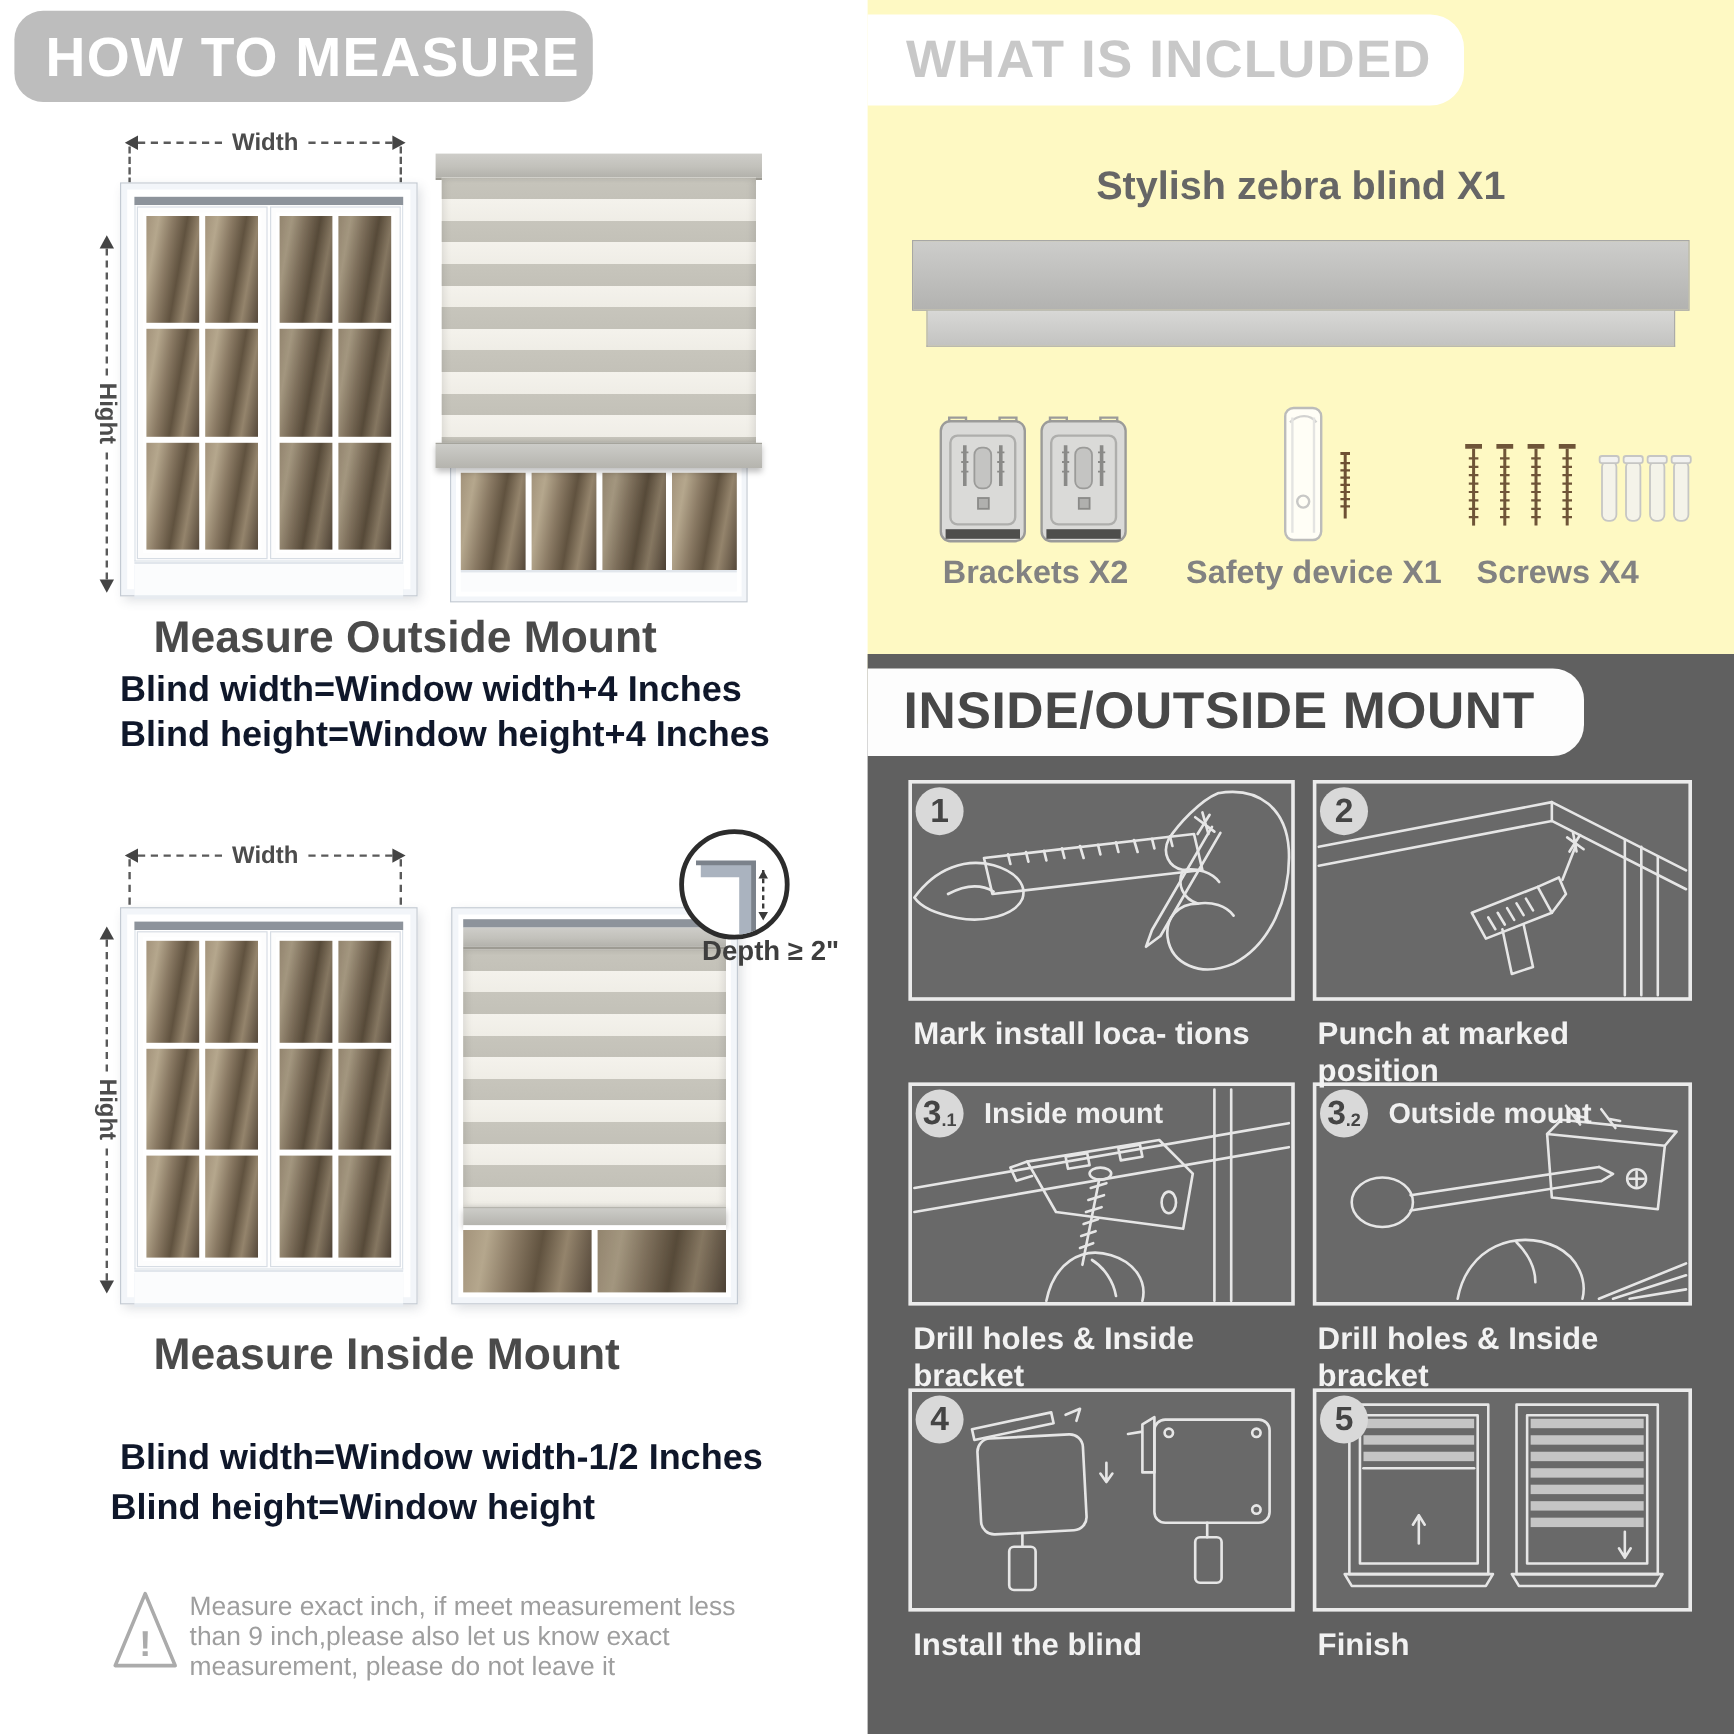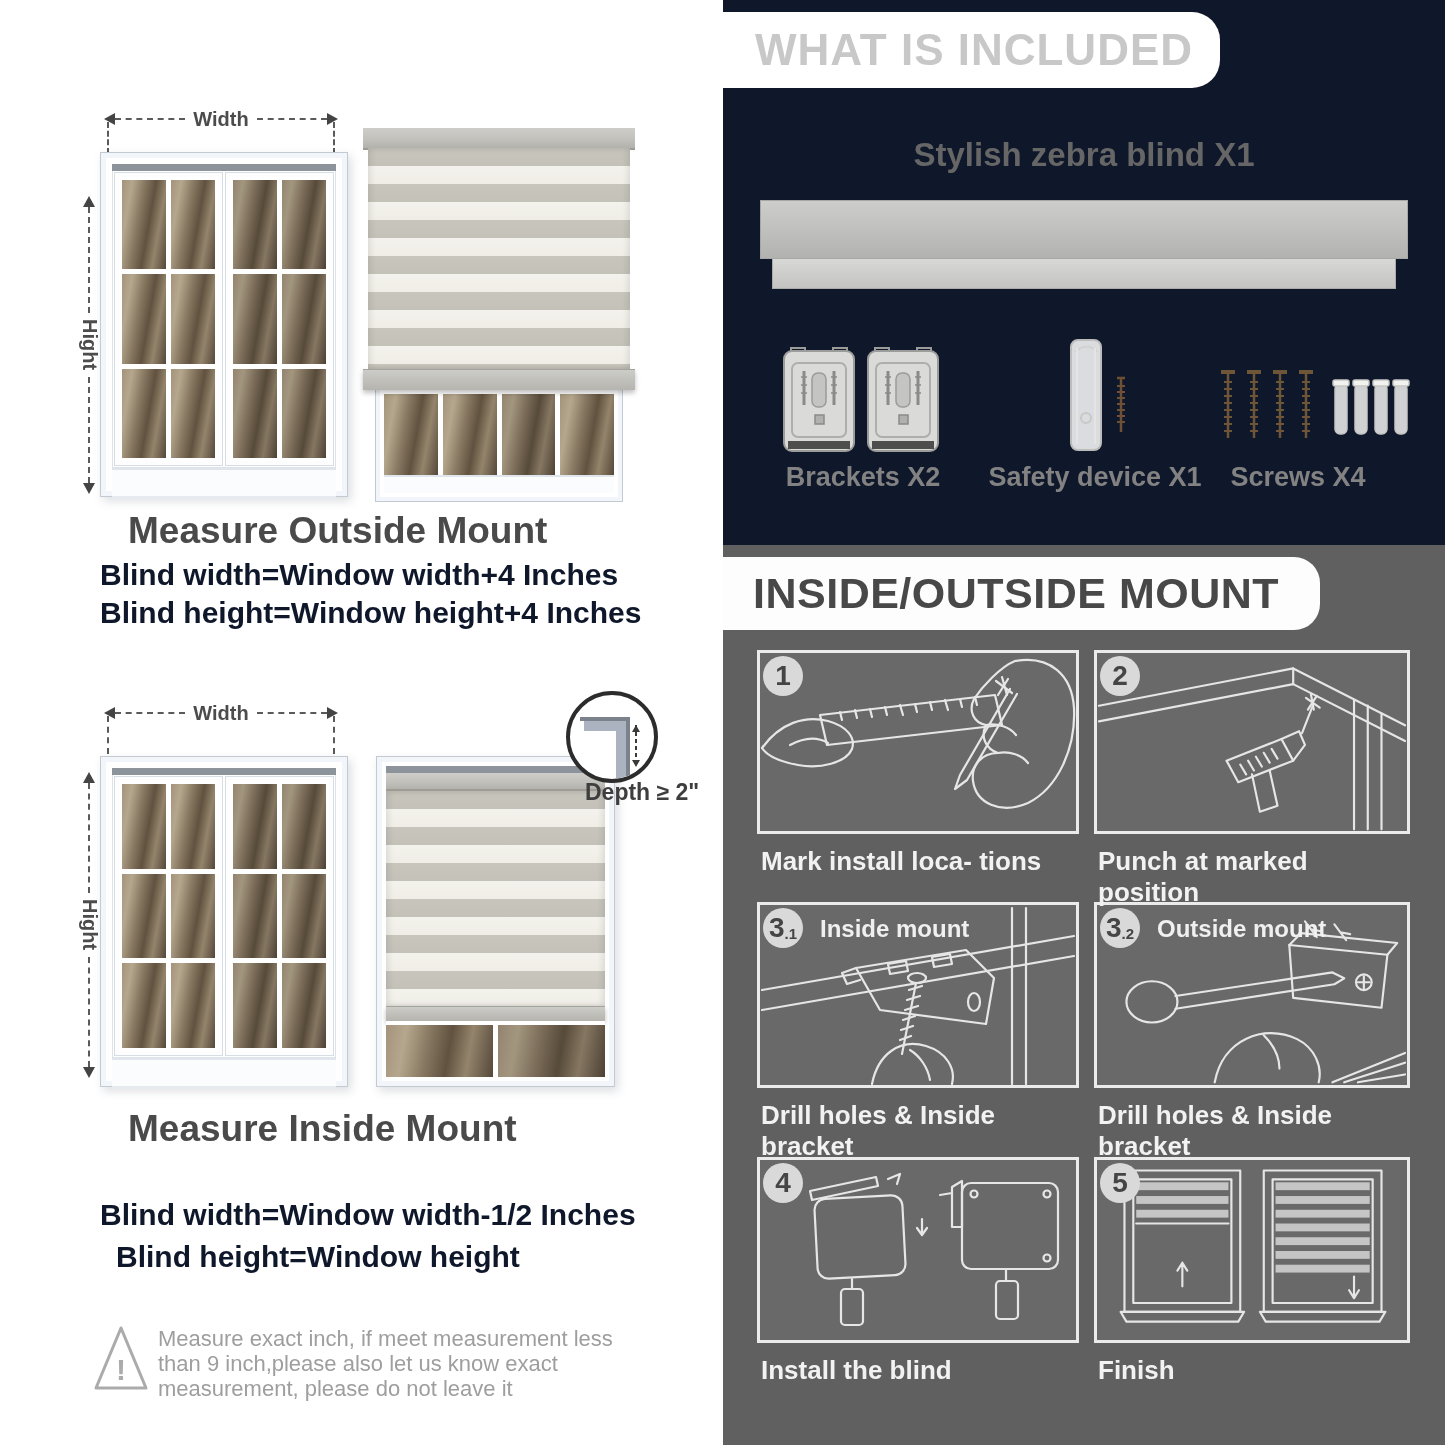--- a/index.html
+++ b/index.html
@@ -48,21 +48,21 @@
 
   .mount-head{font-size:37px;font-weight:bold;color:#4a4a4a;margin-left:30px;}
   .mount-line{font-size:30px;font-weight:bold;color:#0f172a;}
 
   .note-text{font-size:22px;color:#9e9e9e;line-height:25px;width:465px;}
 
   .magnifier{width:92px;height:92px;border:4px solid #2c2c2c;border-radius:50%;background:#ffffff;overflow:hidden;box-sizing:border-box;}
   .depth-lbl{font-size:23px;font-weight:bold;color:#3e3e3e;white-space:nowrap;}
 
   
-  .panel-top{left:723px;top:0;width:722px;height:603px;background:#0f172a;}
+  .panel-top{left:723px;top:0;width:722px;height:603px;background:#fef9c3;}
   .banner-included{left:0;top:12px;width:497px;height:76px;background:#ffffff;border-radius:0 28px 28px 0;
     display:flex;align-items:center;padding-left:32px;box-sizing:border-box;}
   .banner-included span{font-size:44px;font-weight:bold;color:#c8c8c8;letter-spacing:1px;}
   .product-lbl{left:0;top:136px;width:100%;text-align:center;font-size:33px;font-weight:bold;color:#666666;}
   .cass-big{left:37px;top:200px;width:648px;height:59px;background:linear-gradient(180deg,#cdcdcb 0%,#c1c1bf 45%,#b2b2b0 100%);
     border:1px solid #a7a7a5;box-sizing:border-box;}
   .cass-lip{left:49px;top:259px;width:624px;height:30px;background:linear-gradient(180deg,#d8d8d6 0%,#c3c3c1 100%);
     border:1px solid #ababa9;border-top:none;box-sizing:border-box;}
   .part-lbl{font-size:27px;font-weight:bold;color:#828282;text-align:center;}
 
@@ -80,20 +80,23 @@
   .caption{font-size:26px;font-weight:bold;color:#f2f2f2;}
   .step-box svg{width:100%;height:100%;display:block;}
   .ln{stroke:#e6e6e6;stroke-width:2.2;fill:none;stroke-linecap:round;stroke-linejoin:round;}
   .band{fill:#cfcfcf;stroke:none;opacity:.9;}
 </style>
 </head>
 <body>
 
 <div id="stage">
 
+  <div class="abs banner-left">
+    <span>HOW TO MEASURE</span>
+  </div>
 
   <div class="abs h-arrow" style="left:104px;top:106px;width:234px;">
     <div class="tri-l"></div>
     <div class="dash"></div>
     <div class="lbl">Width</div>
     <div class="dash"></div>
     <div class="tri-r"></div>
   </div>
   <div class="abs drop" style="left:107px;top:122px;height:32px;"></div>
   <div class="abs drop" style="left:333px;top:122px;height:32px;"></div>
@@ -205,21 +208,21 @@
       <path d="M14,30 L52,30 L52,84" stroke="#aab3bf" stroke-width="12" fill="none"></path>
       <path d="M10,24 L58,24 L58,84" stroke="#7b828b" stroke-width="4" fill="none"></path>
       <path d="M66,30 L66,72" stroke="#3a3a3a" stroke-width="2" stroke-dasharray="4 3" fill="none"></path>
       <path d="M66,30 l-4,7 h8 Z M66,72 l-4,-7 h8 Z" fill="#3a3a3a"></path>
     </svg>
   </div>
   <div class="abs depth-lbl" style="left:585px;top:779px;">Depth ≥ 2"</div>
 
   <div class="abs mount-head" style="left:98px;top:1108px;">Measure Inside Mount</div>
   <div class="abs mount-line" style="left:100px;top:1198px;">Blind width=Window width-1/2 Inches</div>
-  <div class="abs mount-line" style="left:116px;top:1240px;">Blind height=Window height</div>
+  <div class="abs mount-line" style="left:92px;top:1240px;">Blind height=Window height</div>
 
   <div class="abs" style="left:92px;top:1320px;width:58px;height:76px;">
     <svg viewBox="0 0 58 76" width="58" height="76">
       <path d="M29,8 L54,68 L4,68 Z" fill="none" stroke="#ababab" stroke-width="3" stroke-linejoin="round"></path>
       <text x="29" y="60" text-anchor="middle" font-size="30" font-weight="bold" fill="#ababab" font-family="Liberation Sans, sans-serif">!</text>
     </svg>
   </div>
   <div class="abs note-text" style="left:158px;top:1326px;">Measure exact inch, if meet measurement less than 9 inch,please also let us know exact measurement, please do not leave it</div>
 
   <div class="abs panel-top">

